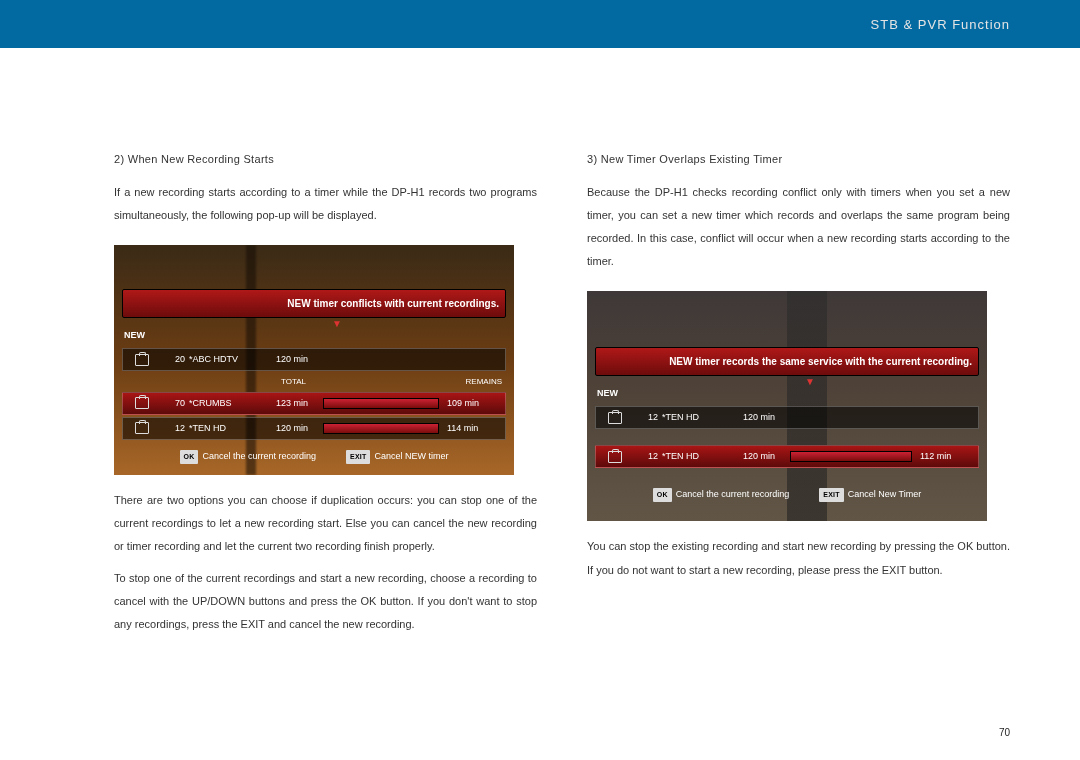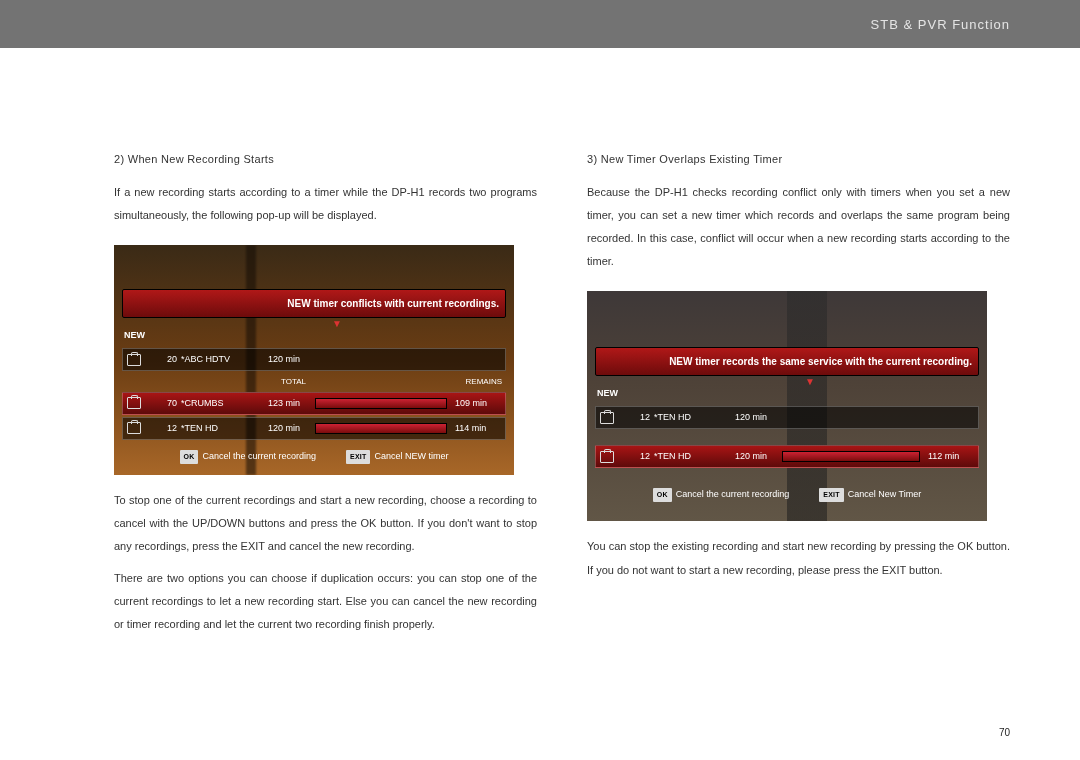--- a/index.html
+++ b/index.html
@@ -1,31 +1,31 @@
 <!DOCTYPE html>
 <html><head>
 <meta charset="utf-8">
 <style>
   html,body{margin:0;padding:0;width:1080px;height:760px;background:#fff;font-family:Verdana,Geneva,sans-serif;color:#222;}
-  .topbar{background:#737373;height:48px;color:#e4e4e4;display:flex;align-items:center;justify-content:flex-end;padding:0 70px;font-size:13px;letter-spacing:1px;}
+  .topbar{background:#0369a1;height:48px;color:#e4e4e4;display:flex;align-items:center;justify-content:flex-end;padding:0 70px;font-size:13px;letter-spacing:1px;}
   .page{display:flex;padding:40px 70px 20px 90px;gap:50px;margin-left:24px;}
   .col{flex:1;min-width:0;font-size:11px;line-height:2.1;color:#333;text-align:justify;}
   .subhead{font-size:11px;margin:60px 0 10px 0;letter-spacing:.3px;}
   p{margin:0 0 8px 0;}
 
   
   .shot{margin:18px 0 14px 0;position:relative;overflow:hidden;}
   .shot1{width:400px;height:230px;background:linear-gradient(180deg,#3a2a16 0%,#6b3d13 50%,#a86728 100%);}
   .shot2{width:400px;height:230px;background:linear-gradient(180deg,#3e3838 0%,#4e4238 40%,#615646 100%);}
   .stem{position:absolute;left:132px;top:0;width:10px;height:100%;background:rgba(20,12,5,.55);filter:blur(1px);} 
   .tower{position:absolute;left:200px;top:-10px;width:40px;height:280px;background:linear-gradient(180deg,#2a2a2a,#1a1a1a);border-radius:4px;opacity:.55;}
   .ui{position:absolute;left:8px;right:8px;top:44px;bottom:18px;display:flex;flex-direction:column;}
   .banner{background:linear-gradient(#b01818,#6d0b0b);color:#fff;font-weight:bold;text-align:right;font-size:10px;padding:3px 6px;border:1px solid #000;border-radius:2px;margin-bottom:6px;}
   .lbl{color:#fff;font-size:9px;font-weight:bold;padding:2px 2px;}
-  .row{display:flex;align-items:center;background:rgba(0,0,0,.55);border:1px solid rgba(255,255,255,.25);color:#fff;font-size:9px;padding:1px 4px;margin:1px 0;gap:4px;}
+  .row{display:flex;align-items:center;background:rgba(0,0,0,.55);border:1px solid rgba(255,255,255,.25);color:#fff;font-size:9px;padding:1px 12px;margin:1px 0;gap:4px;}
   .row.sel{background:linear-gradient(#a81515,#5e0a0a);}
   .ic{width:12px;height:10px;border:1px solid #ddd;border-radius:1px;position:relative;flex:none;}
   .ic::after{content:"";position:absolute;left:3px;top:-3px;width:5px;height:3px;border:1px solid #ddd;border-bottom:none;border-radius:2px 2px 0 0;}
   .gap6{width:6px;flex:none}
   .num{width:22px;text-align:right;flex:none}
   .name{flex:none;width:76px;white-space:nowrap;overflow:hidden}
   .dur{width:46px;text-align:center;flex:none}
   .bar{flex:1;height:9px;background:linear-gradient(#c23,#7a0c0c);margin:0 4px;border:1px solid #000;}
   .rem{width:46px;text-align:left;flex:none}
   .hdr2{display:flex;color:#fff;font-size:8px;padding:0 4px;margin-top:2px;}
@@ -87,22 +87,22 @@
           <span class="bar"></span>
           <span class="rem">114 min</span>
         </div>
         <div class="foot">
           <span><span class="btn">OK</span><span>Cancel the current recording</span></span>
           <span><span class="btn">EXIT</span><span>Cancel NEW timer</span></span>
         </div>
       </div>
     </div>
 
+    <p>There are two options you can choose if duplication occurs: you can stop one of the current recordings to let a new recording start. Else you can cancel the new recording or timer recording and let the current two recording finish properly.</p>
     <p>To stop one of the current recordings and start a new recording, choose a recording to cancel with the UP/DOWN buttons and press the OK button. If you don't want to stop any recordings, press the EXIT and cancel the new recording.</p>
-    <p>There are two options you can choose if duplication occurs: you can stop one of the current recordings to let a new recording start. Else you can cancel the new recording or timer recording and let the current two recording finish properly.</p>
   </div>
 
   <div class="col">
     <div class="subhead">3) New Timer Overlaps Existing Timer</div>
     <p>Because the DP-H1 checks recording conflict only with timers when you set a new timer, you can set a new timer which records and overlaps the same program being recorded. In this case, conflict will occur when a new recording starts according to the timer.</p>
 
     <div class="shot shot2">
       <div class="tower"></div>
       <div class="ui ui2" style="top:56px">
         <div class="banner">NEW timer records the same service with the current recording.</div>

